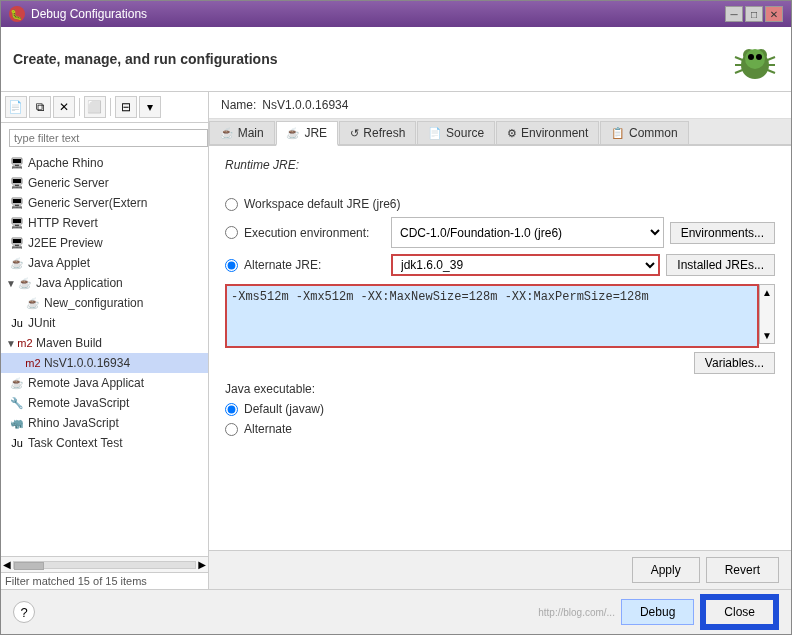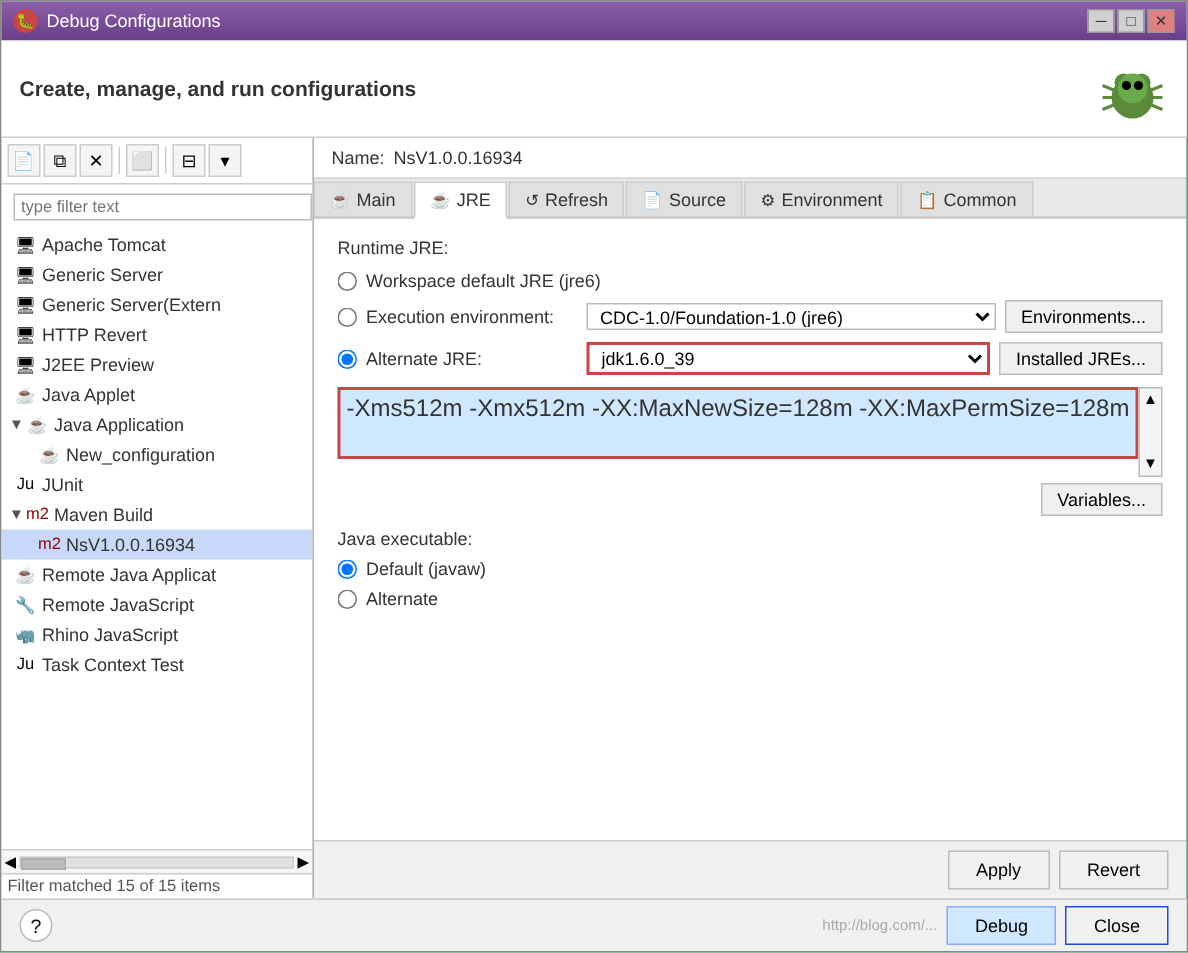--- a/index.html
+++ b/index.html
@@ -218,22 +218,23 @@
     }
     .panel-content {
       flex: 1;
       padding: 12px 16px;
       background: white;
       overflow-y: auto;
     }
     .section-label {
       font-size: 12px;
       color: #333;
-      margin-bottom: 8px;
+      margin-bottom: 25px;
       font-weight: normal;
+      font-style: italic;
     }
     .radio-row {
       display: flex;
       align-items: center;
       margin-bottom: 6px;
       gap: 6px;
     }
     .radio-input {
       width: 13px;
       height: 13px;
@@ -244,21 +245,21 @@
       color: #333;
     }
     .field-row {
       display: flex;
       align-items: center;
       margin-bottom: 6px;
       gap: 6px;
     }
     .combo-box {
       flex: 1;
-      height: 18px;
+      height: 31px;
       border: 1px solid #bbb;
       background: white;
       font-size: 12px;
       padding: 1px 4px;
       cursor: pointer;
     }
     .side-btn {
       padding: 3px 10px;
       border: 1px solid #bbb;
       background: #f0f0f0;
@@ -289,27 +290,27 @@
       color: #333;
       margin-bottom: 4px;
     }
     .vm-args-container {
       position: relative;
       display: flex;
       align-items: flex-start;
     }
     .vm-args-textarea {
       flex: 1;
-      height: 48px;
+      height: 64px;
       border: 2px solid #cc4444;
       background: #d0e8ff;
-      font-size: 16px;
+      font-size: 12px;
       padding: 4px;
       resize: none;
-      font-family: Liberation Sans, sans-serif;
+      font-family: Liberation Mono, monospace;
       color: #333;
     }
     .vm-args-scrollbar {
       width: 16px;
       height: 60px;
       border: 1px solid #bbb;
       background: #f5f5f5;
       display: flex;
       flex-direction: column;
     }
@@ -374,21 +375,21 @@
     }
     .debug-btn {
       padding: 5px 18px;
       border: 1px solid #88aaff;
       background: #d0e8ff;
       cursor: pointer;
       font-size: 12px;
     }
     .close-btn {
       padding: 5px 18px;
-      border: 1px solid #1d4ed8;
+      border: 6px solid #1d4ed8;
       background: #f0f0f0;
       cursor: pointer;
       font-size: 12px;
     }
     .tree-expand {
       width: 12px;
       height: 12px;
       display: inline-flex;
       align-items: center;
       justify-content: center;
@@ -469,21 +470,21 @@
         <div class="toolbar-btn">▾</div>
       </div>
       <div style="padding:2px 4px;">
         <input class="filter-input" type="text" placeholder="type filter text" style="">
       </div>
       <div class="tree-container">
 
         <div class="tree-item">
           <span class="tree-indent" style="width:4px"></span>
           <span class="tree-icon">🖥</span>
-          <span class="tree-label">Apache Tomcat</span>
+          <span class="tree-label">Apache Rhino</span>
         </div>
         <div class="tree-item">
           <span class="tree-indent" style="width:4px"></span>
           <span class="tree-icon">🖥</span>
           <span class="tree-label">Generic Server</span>
         </div>
         <div class="tree-item">
           <span class="tree-indent" style="width:4px"></span>
           <span class="tree-icon">🖥</span>
           <span class="tree-label">Generic Server(Extern</span>

